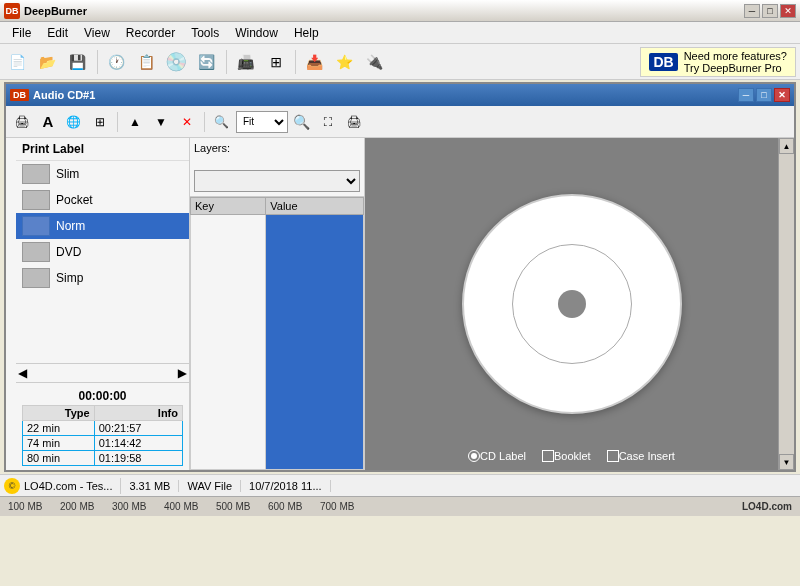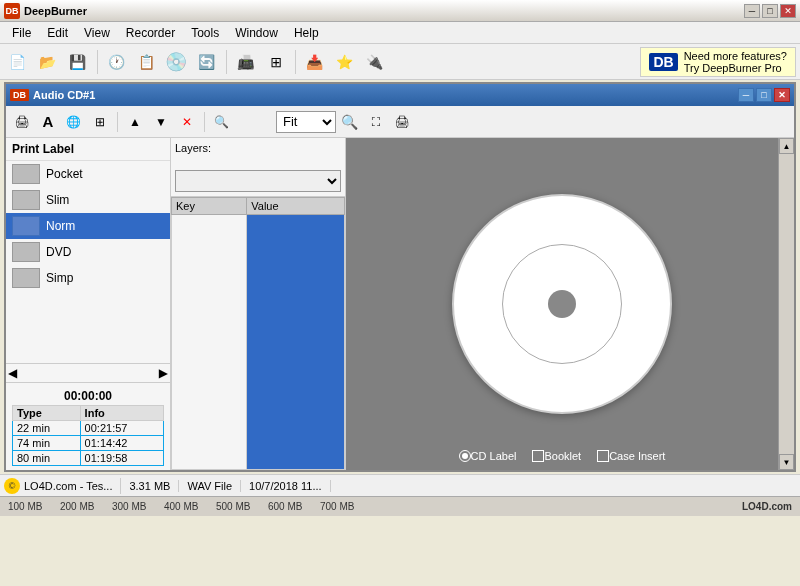--- a/index.html
+++ b/index.html
@@ -24,34 +24,34 @@
     .db-logo { background: #003399; color: white; font-weight: bold; font-size: 14px; padding: 1px 4px; border-radius: 2px; }
     .inner-title { background: linear-gradient(to bottom, #4a7fc1, #2a5fa1); height: 22px; display: flex; align-items: center; padding: 0 4px; color: white; font-size: 11px; font-weight: bold; }
     .inner-title-icon { background: #cc3300; color: white; font-size: 9px; font-weight: bold; padding: 1px 3px; margin-right: 4px; border-radius: 1px; }
     .inner-title-controls { margin-left: auto; display: flex; gap: 2px; }
     .inner-btn { width: 16px; height: 14px; background: #5590cc; border: 1px solid #3a70b0; font-size: 9px; display: flex; align-items: center; justify-content: center; cursor: pointer; color: white; }
     .inner-btn.close { background: #cc4444; border-color: #aa2222; }
 
     
     .inner-toolbar { background: #f0f0f0; height: 32px; display: flex; align-items: center; padding: 2px 4px; border-bottom: 1px solid #ccc; gap: 2px; }
     .inner-tool-btn { width: 24px; height: 24px; background: transparent; border: 1px solid transparent; display: flex; align-items: center; justify-content: center; cursor: pointer; font-size: 12px; }
-    .zoom-select { height: 22px; font-size: 13px; border: 1px solid #999; background: white; padding: 0 2px; margin-left: 40px; }
-
-    
-    .left-panel { width: 165px; border-right: 1px solid #ccc; display: flex; flex-direction: column; background: #f5f5f5; }
+    .zoom-select { height: 22px; font-size: 10px; border: 1px solid #999; background: white; padding: 0 2px; }
+
+    
+    .left-panel { width: 184px; border-right: 1px solid #ccc; display: flex; flex-direction: column; background: #f5f5f5; padding-left: 10px; }
     .label-list { flex: 1; overflow-y: auto; }
     .label-item { display: flex; align-items: center; padding: 3px 6px; cursor: pointer; gap: 6px; font-size: 12px; }
     .label-item.active { background: #316ac5; color: white; }
     .label-icon { width: 28px; height: 20px; background: #ccc; border: 1px solid #999; display: flex; align-items: center; justify-content: center; font-size: 10px; flex-shrink: 0; }
 
     
     .info-section { border-top: 1px solid #ccc; padding: 4px 6px; }
     .time-display { font-size: 12px; font-weight: bold; text-align: center; padding: 2px; }
     .info-table { width: 100%; border-collapse: collapse; font-size: 11px; }
-    .info-table th { text-align: left; padding: 1px 4px; background: #e0e0e0; border: 1px solid #ccc; font-weight: bold; }
+    .info-table th { text-align: right; padding: 1px 4px; background: #e0e0e0; border: 1px solid #ccc; font-weight: bold; }
     .info-table td { padding: 1px 4px; border: 1px solid #0ea5e9; }
 
     
     .middle-panel { width: 175px; border-right: 1px solid #ccc; display: flex; flex-direction: column; background: #f5f5f5; }
     .layers-section { padding: 4px; border-bottom: 1px solid #ccc; }
     .layers-label { font-size: 11px; margin-bottom: 16px; }
     .layers-select { width: 100%; height: 22px; border: 1px solid #999; font-size: 11px; }
     .kv-table { width: 100%; border-collapse: collapse; font-size: 11px; flex: 1; }
     .kv-table th { background: #d0d0d0; border: 1px solid #aaa; padding: 2px 4px; text-align: left; font-weight: normal; }
     .kv-table td { border: 1px solid #ccc; padding: 2px 4px; height: 20px; }
@@ -174,25 +174,25 @@
     <div class="inner-tool-btn">🖨</div>
   </div>
 
   <div style="display:flex;flex:1;overflow:hidden;">
 
     <div class="left-panel">
       <div style="padding:4px 6px;font-weight:bold;font-size:12px;border-bottom:1px solid #ddd;">Print Label</div>
       <div class="label-list">
         <div class="label-item">
           <div class="label-icon" style="background:#bbb;"></div>
-          <span>Pocket</span>
+          <span>Slim</span>
         </div>
         <div class="label-item">
           <div class="label-icon" style="background:#bbb;"></div>
-          <span>Slim</span>
+          <span>Pocket</span>
         </div>
         <div class="label-item active">
           <div class="label-icon" style="background:#5a82c9;border-color:#4070bb;"></div>
           <span>Norm</span>
         </div>
         <div class="label-item">
           <div class="label-icon" style="background:#bbb;"></div>
           <span>DVD</span>
         </div>
         <div class="label-item">

